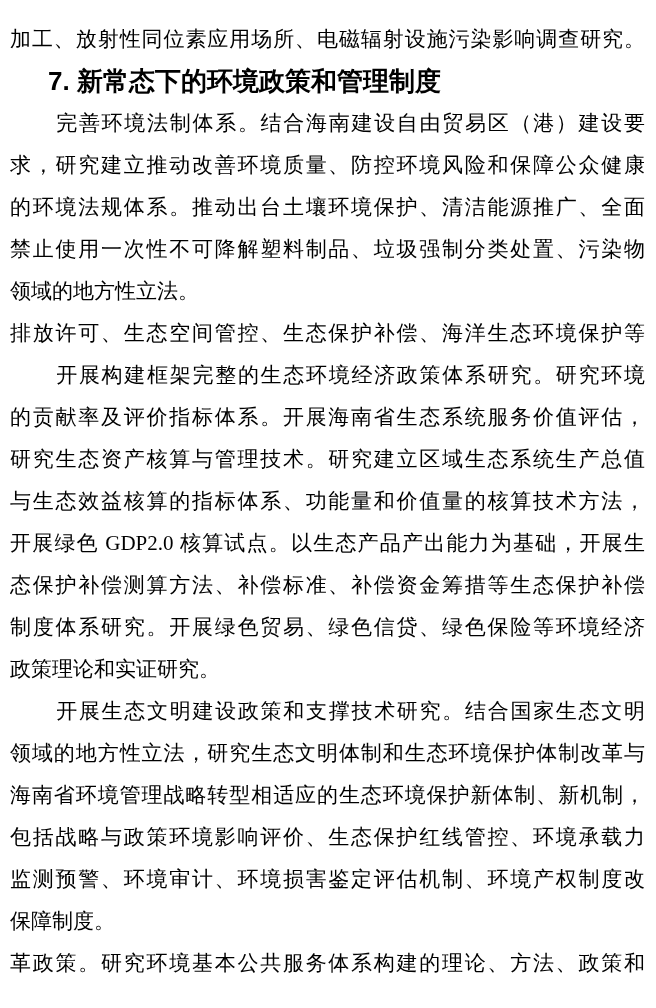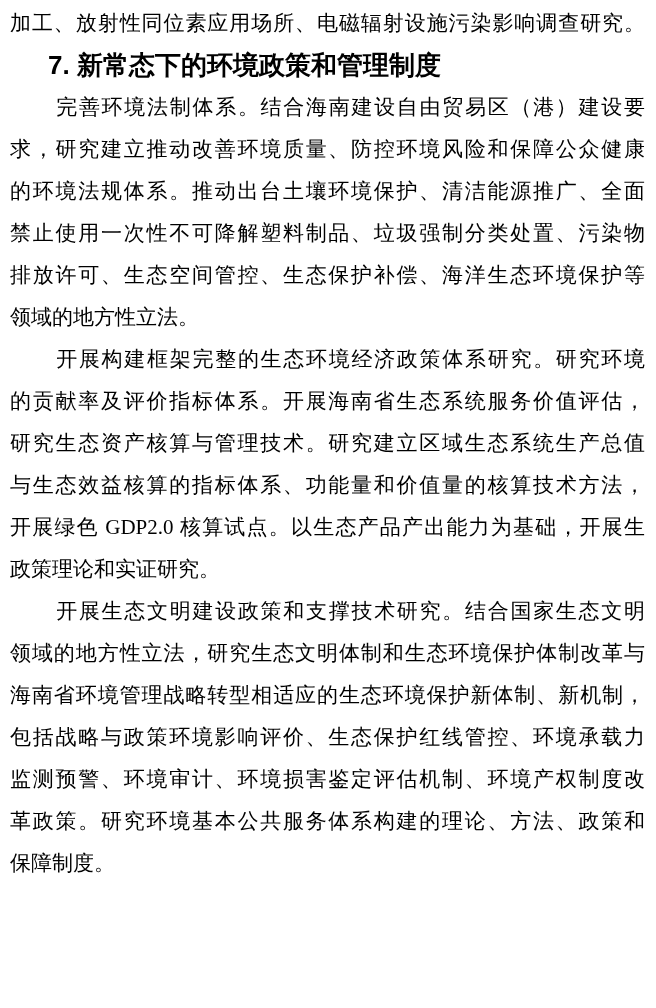--- a/index.html
+++ b/index.html
@@ -5,21 +5,21 @@
   html, body {
     margin: 0;
     padding: 0;
     background: #ffffff;
   }
   .page {
     position: relative;
     width: 656px;
     height: 1008px;
     box-sizing: border-box;
-    padding: 2px 11px 0 10px;
+    padding: 18px 11px 0 10px;
     background: #ffffff;
     color: #000000;
     font-family: "Liberation Serif", "DejaVu Serif", serif;
     overflow: hidden;
   }
   .line {
     font-size: 21px;
     line-height: 42px;
     height: 42px;
     overflow: hidden;
@@ -47,29 +47,31 @@
 <body>
 
 <div class="page">
   <div>
       <div class="line">加工、放射性同位素应用场所、电磁辐射设施污染影响调查研究。</div>
       <div class="heading">7. 新常态下的环境政策和管理制度</div>
       <div class="line indent">完善环境法制体系。结合海南建设自由贸易区（港）建设要</div>
       <div class="line">求，研究建立推动改善环境质量、防控环境风险和保障公众健康</div>
       <div class="line">的环境法规体系。推动出台土壤环境保护、清洁能源推广、全面</div>
       <div class="line">禁止使用一次性不可降解塑料制品、垃圾强制分类处置、污染物</div>
+      <div class="line para-end">领域的地方性立法。</div>
       <div class="line">排放许可、生态空间管控、生态保护补偿、海洋生态环境保护等</div>
-      <div class="line para-end">领域的地方性立法。</div>
       <div class="line indent">开展构建框架完整的生态环境经济政策体系研究。研究环境</div>
       <div class="line">的贡献率及评价指标体系。开展海南省生态系统服务价值评估，</div>
       <div class="line">研究生态资产核算与管理技术。研究建立区域生态系统生产总值</div>
       <div class="line">与生态效益核算的指标体系、功能量和价值量的核算技术方法，</div>
       <div class="line">开展绿色 GDP2.0 核算试点。以生态产品产出能力为基础，开展生</div>
+      <div class="line">态保护补偿测算方法、补偿标准、补偿资金筹措等生态保护补偿</div>
+      <div class="line">制度体系研究。开展绿色贸易、绿色信贷、绿色保险等环境经济</div>
       <div class="line para-end">政策理论和实证研究。</div>
       <div class="line indent">开展生态文明建设政策和支撑技术研究。结合国家生态文明</div>
       <div class="line">领域的地方性立法，研究生态文明体制和生态环境保护体制改革与</div>
       <div class="line">海南省环境管理战略转型相适应的生态环境保护新体制、新机制，</div>
       <div class="line">包括战略与政策环境影响评价、生态保护红线管控、环境承载力</div>
       <div class="line">监测预警、环境审计、环境损害鉴定评估机制、环境产权制度改</div>
+      <div class="line para-end">保障制度。</div>
       <div class="line">革政策。研究环境基本公共服务体系构建的理论、方法、政策和</div>
-      <div class="line para-end">保障制度。</div>
     </div>
 </div>
 
 </body></html>

